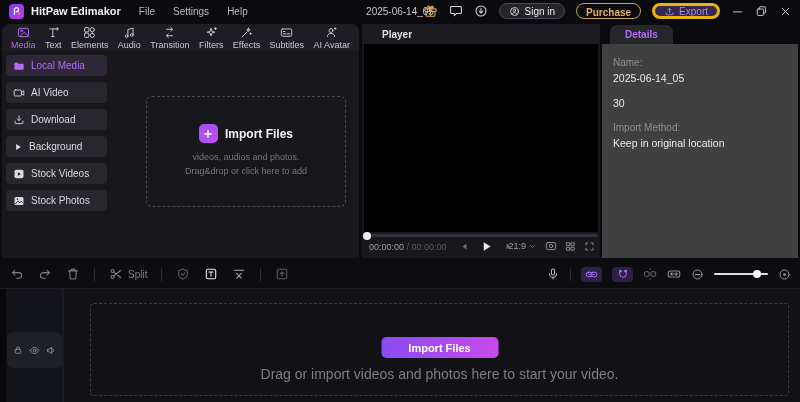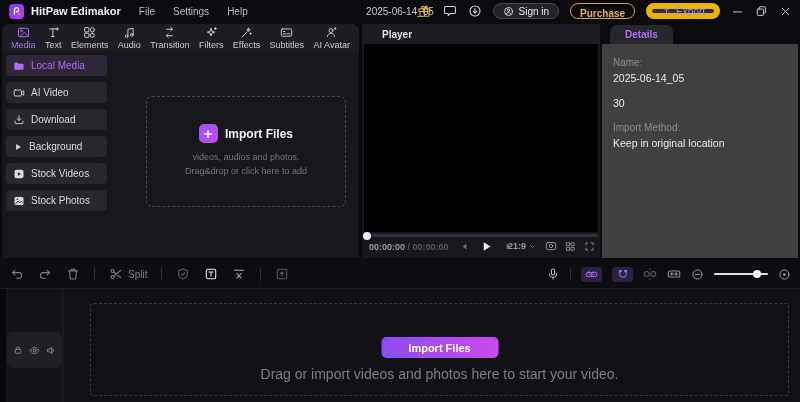--- a/index.html
+++ b/index.html
@@ -10,24 +10,24 @@
   
   .titlebar { position:absolute; left:0; top:0; width:800px; height:22px; display:flex; align-items:center; }
   .logo { width:15px; height:15px; margin-left:9px; border-radius:4px;
     background:linear-gradient(135deg,#7d3cf0,#c13ae8); display:flex; align-items:center; justify-content:center; }
   .appname { margin-left:7px; font-size:11px; font-weight:bold; color:#f0f0f4; }
   .menu { margin-left:18px; font-size:10px; color:#b9b9c0; cursor:default; }
   .doctitle { position:absolute; left:50%; transform:translateX(-50%); font-size:10px; color:#c5c5cc; }
   .tb-right { position:absolute; right:8px; top:0; height:22px; display:flex; align-items:center; gap:11px; }
   .tb-ic { color:#d3d3da; }
   .tb-ic.gold { color:#d9a94e; }
-  .pill { height:16px; display:flex; align-items:center; gap:4px; border-radius:9px; padding:0 9px; font-size:10px; }
+  .pill { height:16px; display:flex; align-items:center; gap:4px; border-radius:9px; padding:0 9px; font-size:10px;justify-content:flex-end; }
   .pill.signin { background:#232329; border:1px solid #4a4a52; color:#e9e9ee; }
   .pill.purchase { border:1px solid #c9a254; color:#e3b45c; font-weight:bold;flex-direction:column; }
-  .pill.export { background:#342850; color:#a78fd6; border:6px solid #eab308; }
+  .pill.export { background:#342850; color:#a78fd6; border:3px solid #eab308; }
   .winbtn { color:#c9c9cf; }
 
   
   .left-panel { position:absolute; left:2px; top:24px; width:357px; height:234px; background:#17171c; border-radius:8px 8px 0 0; }
   .tabstrip { position:absolute; left:0; top:0; right:0; height:27px; background:#1d1d23; border-radius:8px 8px 0 0;
     display:flex; align-items:center; justify-content:space-between; padding:0 9px; }
   .tab { display:flex; flex-direction:column; align-items:center; gap:1px; color:#c9c9cf; cursor:default; }
   .tab .lbl { font-size:9px; }
   .tab.active { color:#b16cf6; }
   .sidebar { position:absolute; left:4px; top:31px; width:101px; display:flex; flex-direction:column; gap:6px; }
@@ -42,21 +42,21 @@
   .dz-title { font-size:12px; font-weight:bold; color:#f2f2f5; }
   .dz-hint { font-size:9px; color:#75757d; text-align:center; line-height:1.55; }
 
   
   .player-panel { position:absolute; left:362px; top:24px; width:238px; height:234px; background:#17171c; }
   .player-header { height:20px; background:#1c1c22; display:flex; align-items:center; padding-left:20px;
     font-size:10px; font-weight:bold; color:#e2e2e8; }
   .video { position:absolute; left:2px; top:20px; right:2px; height:188px; background:#000; }
   .progress { position:absolute; left:2px; top:210px; right:2px; height:3px; background:#31313a; border-radius:2px; }
   .knob { position:absolute; left:-1px; top:-2.5px; width:8px; height:8px; border-radius:50%; background:#ececf2; }
-  .pcontrols { position:absolute; left:0; right:0; top:215px; height:18px;font-weight:bold; }
+  .pcontrols { position:absolute; left:0; right:0; top:215px; height:18px; }
   .ptime { position:absolute; left:7px; top:3px; font-size:9px; color:#9b9ba3; }
   .ptime .dim { color:#5a5a63; }
   .ptrans { position:absolute; left:97px; top:1px; display:flex; align-items:center; gap:10px; }
   .pright { position:absolute; right:5px; top:1px; display:flex; align-items:center; gap:8px; color:#9b9ba3; }
   .aspect { display:flex; align-items:center; gap:2px; font-size:9px; color:#9b9ba3; }
 
   
   .details-panel { position:absolute; left:602px; top:24px; width:196px; height:234px; }
   .details-tab { display:inline-block; margin-left:8px; padding:4px 15px 5px; background:#26262d; border-radius:7px 7px 0 0;
     color:#b16cf6; font-size:10px; font-weight:bold; }

